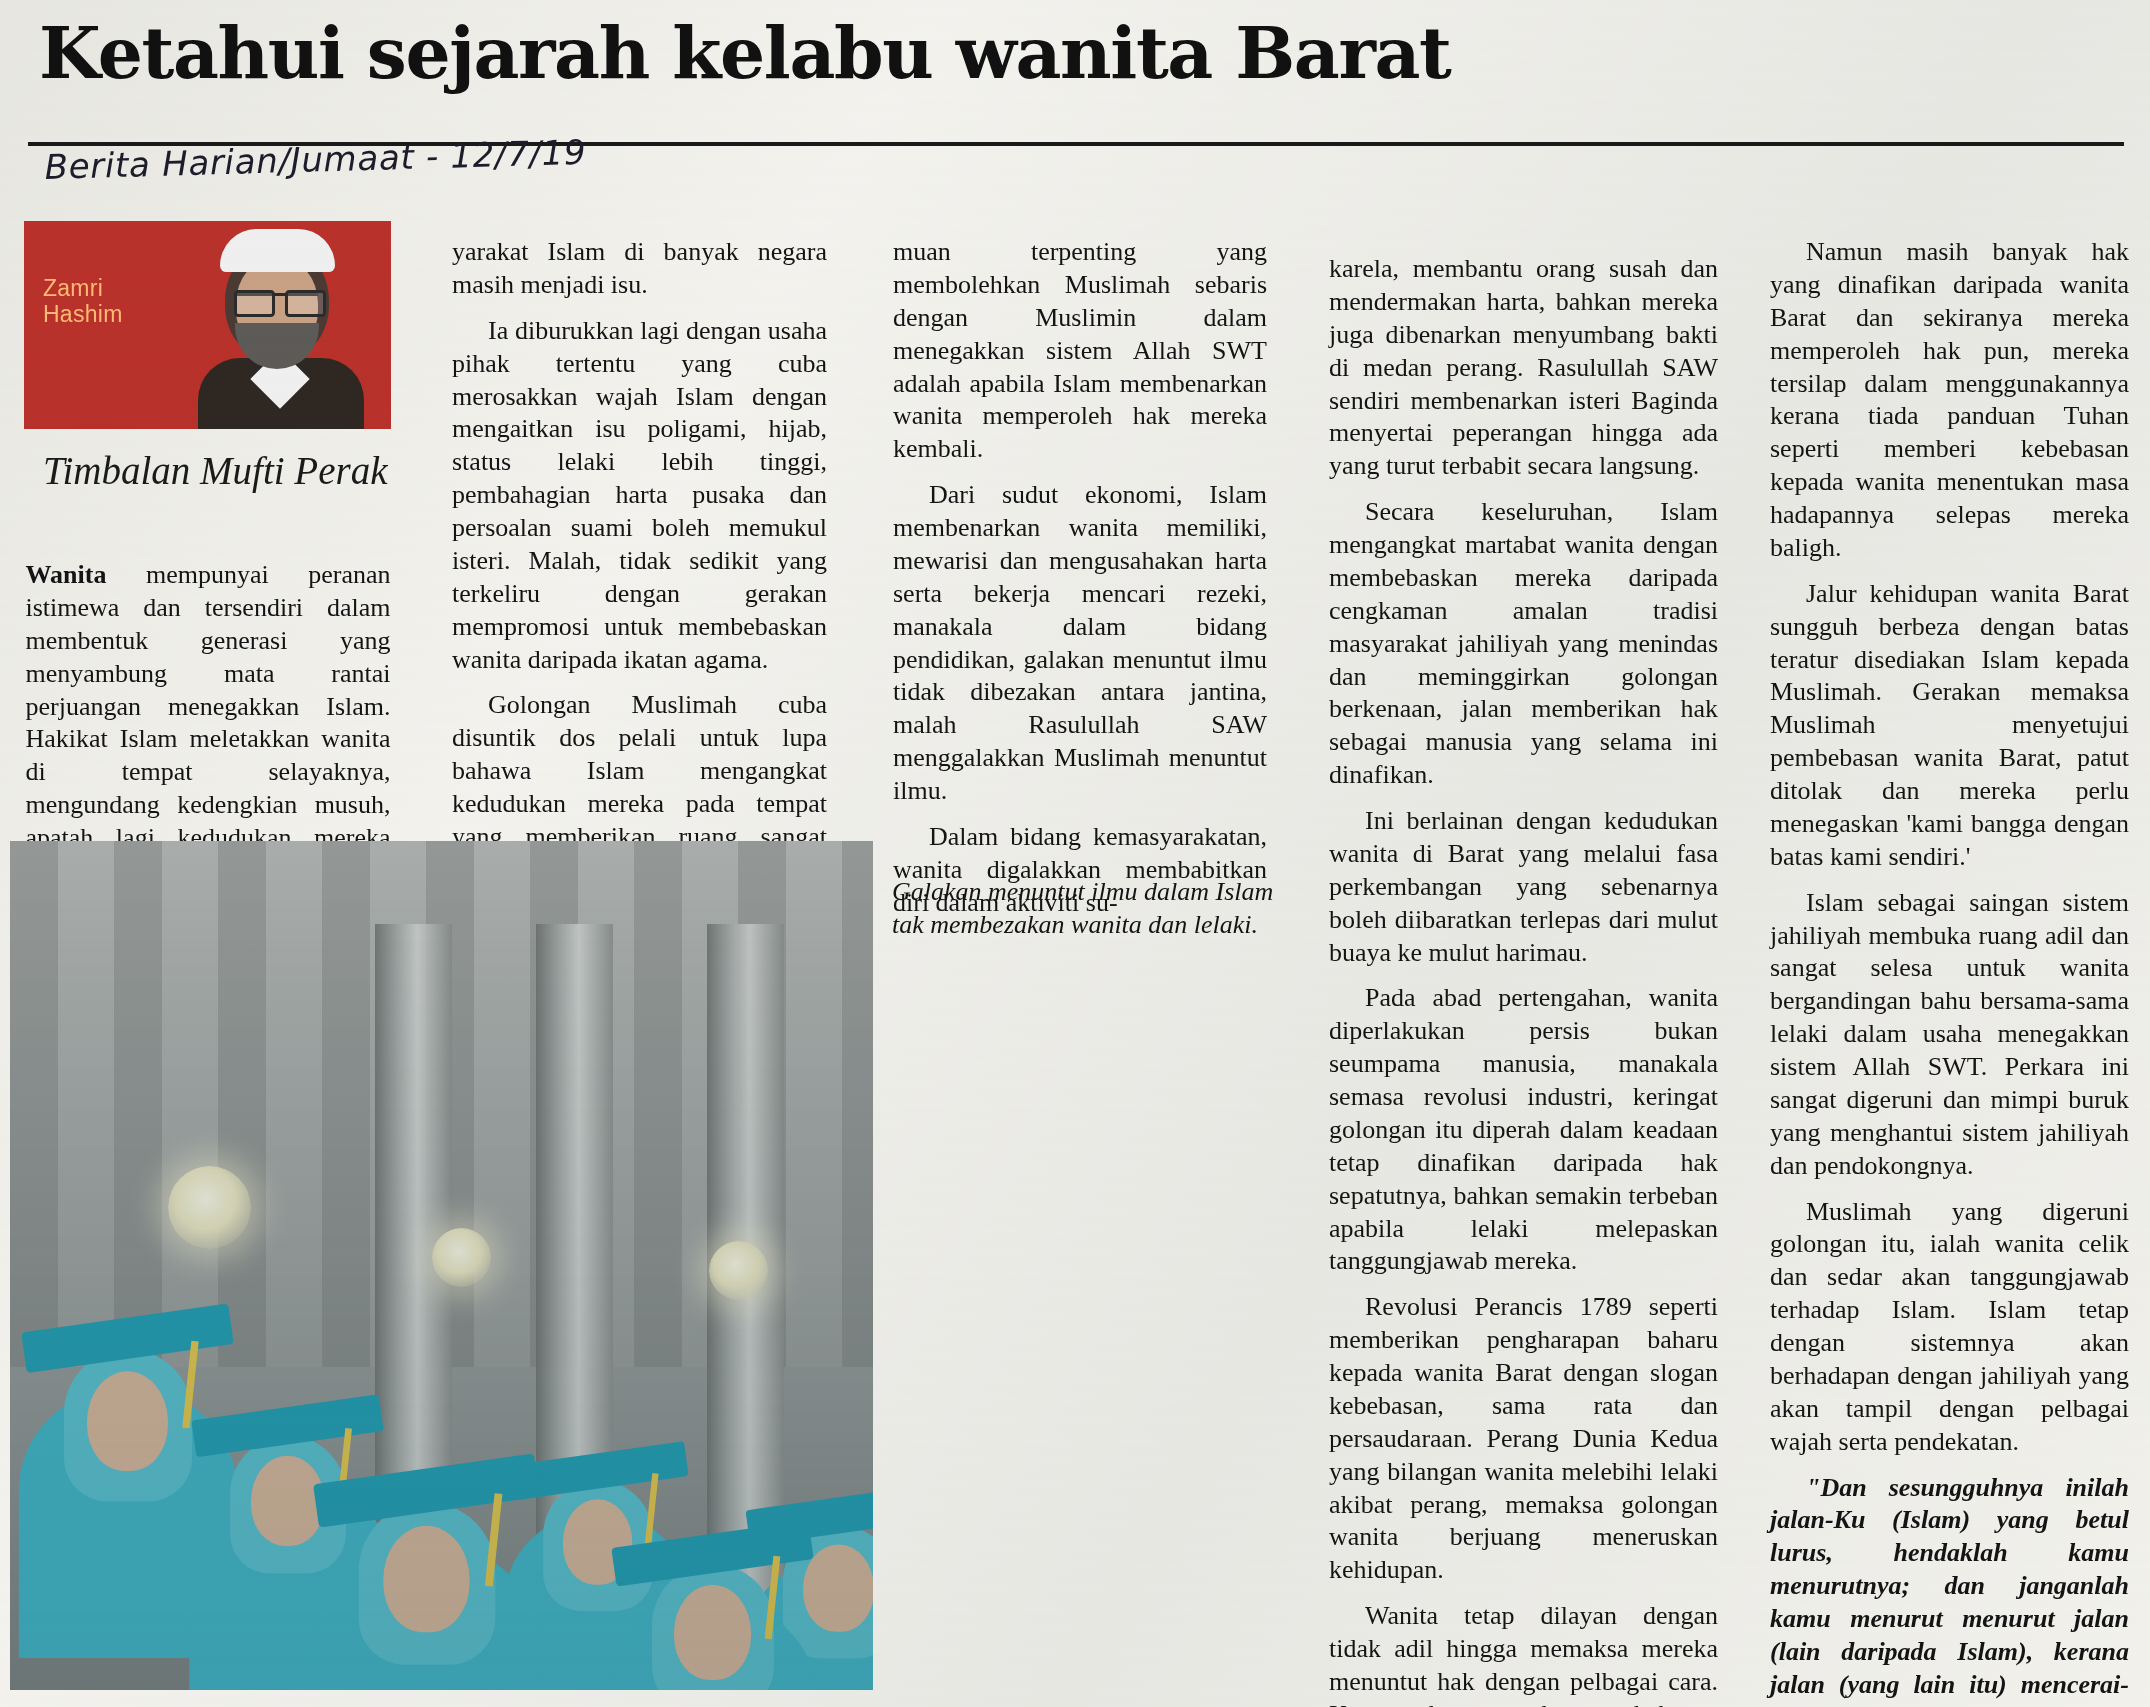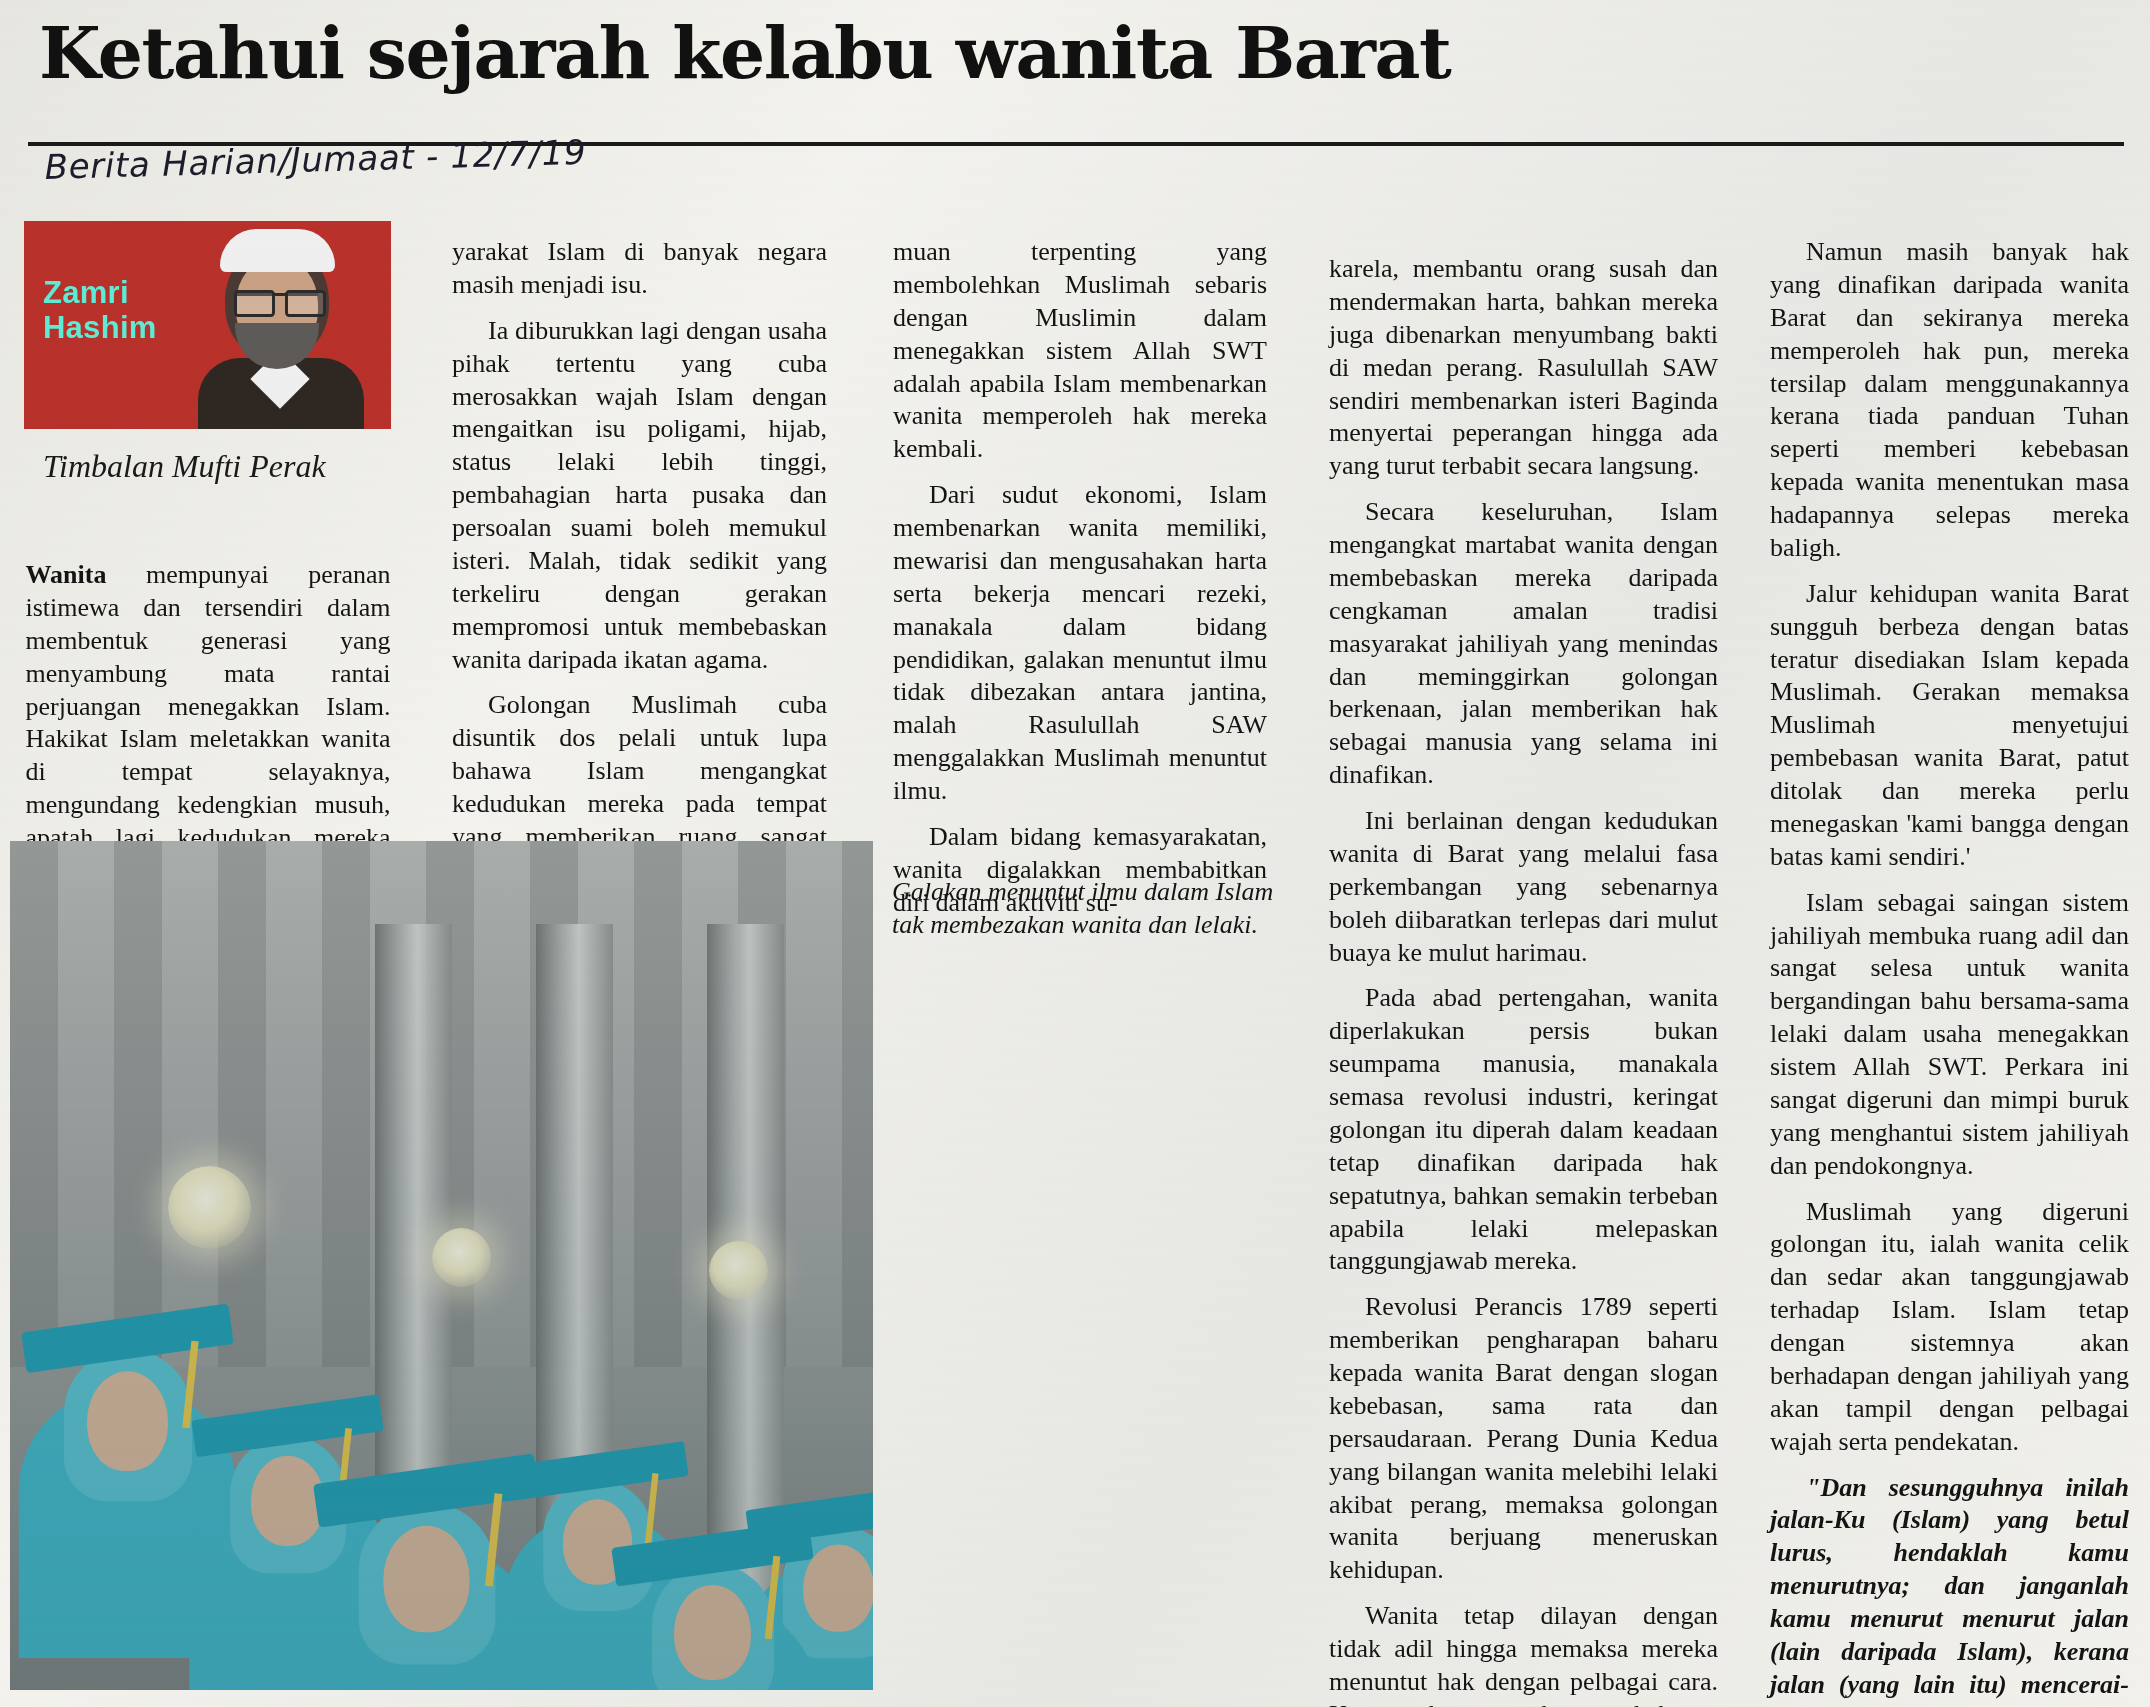--- a/index.html
+++ b/index.html
@@ -78,24 +78,24 @@
     top: 221px;
     width: 367px;
     height: 208px;
     background: #b8312b;
     overflow: hidden;
   }
   .bylinebox .name {
     position: absolute;
     left: 19.4px;
     top: 54px;
-    color: #5eead4;
+    color: #fdba74;
     font-family: "Liberation Sans", sans-serif;
-    font-weight: bold;
-    font-size: 31px;
+    font-weight: normal;
+    font-size: 23px;
     line-height: 1.14;
     letter-spacing: 0.3px;
   }
   .portrait {
     position: absolute;
     right: 5.5px;
     bottom: 0;
     width: 208px;
     height: 208px;
   }
@@ -172,21 +172,21 @@
     background: #efefef;
     transform: rotate(45deg);
   }
 
   .byline-title {
     position: absolute;
     left: 43px;
     top: 448px;
     font-family: "Liberation Serif", serif;
     font-style: italic;
-    font-size: 32px;
+    font-size: 39px;
     color: #1a1a1a;
   }
 
   
   .col {
     position: absolute;
     font-family: "Liberation Serif", serif;
     font-size: 26px;
     line-height: 1.265;
     text-align: justify;

